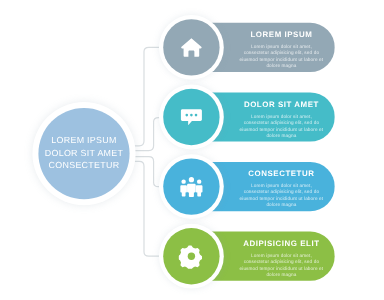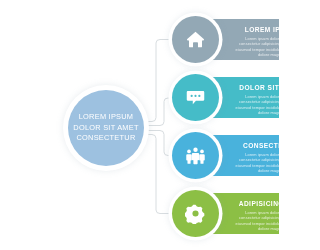--- a/index.html
+++ b/index.html
@@ -10,21 +10,20 @@
     width: 279px;
     height: 250px;
     background: #ffffff;
     font-family: "Liberation Sans", sans-serif;
     overflow: hidden;
   }
   #infographic {
     position: relative;
     width: 279px;
     height: 204px;
-    margin-left: 36px;
   }
 
   
   .connectors {
     position: absolute;
     left: 0;
     top: 0;
     width: 279px;
     height: 250px;
     pointer-events: none;

